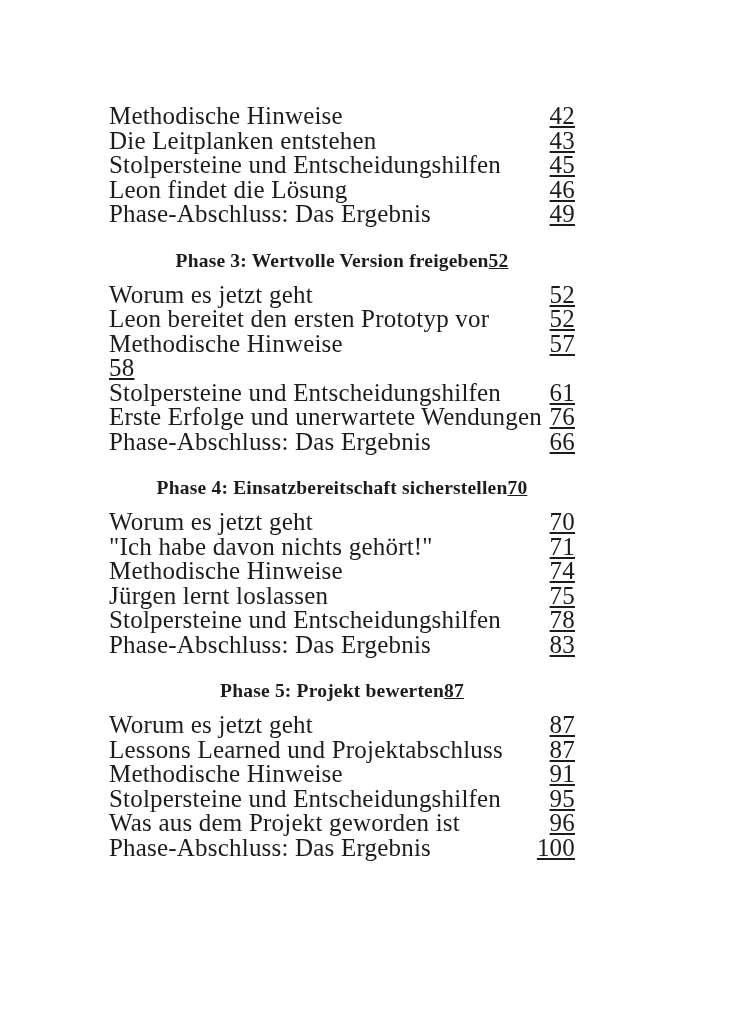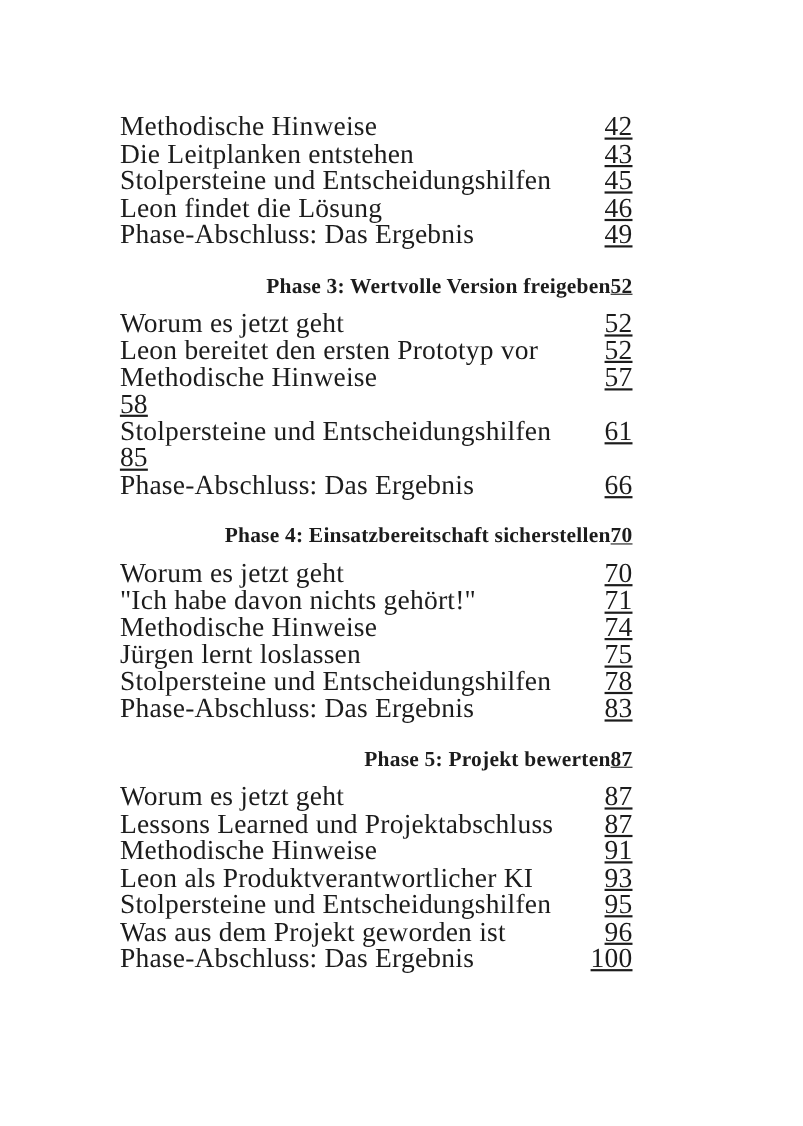--- a/index.html
+++ b/index.html
@@ -25,21 +25,21 @@
   .toc-entry {
     display: flex;
     justify-content: space-between;
     align-items: baseline;
     font-size: 25px;
     line-height: 24.5px;
     letter-spacing: 0.2px;
   }
   .toc-heading {
     display: flex;
-    justify-content: flex-end;
+    justify-content: center;
     align-items: baseline;
     font-weight: 700;
     font-size: 19.5px;
     line-height: 28px;
     margin-top: 20px;
     margin-bottom: 8px;
     letter-spacing: 0.2px;
   }
   .title {
     white-space: nowrap;
@@ -92,21 +92,22 @@
         <span class="pagenum">57</span>
       </div>
       <div class="toc-entry">
         <span class="pagenum">58</span>
       </div>
       <div class="toc-entry">
         <span class="title">Stolpersteine und Entscheidungshilfen</span>
         <span class="pagenum">61</span>
       </div>
       <div class="toc-entry">
-        <span class="pagenum">85</span>
+        <span class="title">Erste Erfolge und unerwartete Wendungen</span>
+        <span class="pagenum">76</span>
       </div>
       <div class="toc-entry">
         <span class="title">Phase-Abschluss: Das Ergebnis</span>
         <span class="pagenum">66</span>
       </div>
       <div class="toc-heading">
         <span class="title">Phase 4: Einsatzbereitschaft sicherstellen</span>
         <span class="pagenum">70</span>
       </div>
       <div class="toc-entry">
@@ -143,24 +144,20 @@
       </div>
       <div class="toc-entry">
         <span class="title">Lessons Learned und Projektabschluss</span>
         <span class="pagenum">87</span>
       </div>
       <div class="toc-entry">
         <span class="title">Methodische Hinweise</span>
         <span class="pagenum">91</span>
       </div>
       <div class="toc-entry">
-        <span class="title">Leon als Produktverantwortlicher KI</span>
-        <span class="pagenum">93</span>
-      </div>
-      <div class="toc-entry">
         <span class="title">Stolpersteine und Entscheidungshilfen</span>
         <span class="pagenum">95</span>
       </div>
       <div class="toc-entry">
         <span class="title">Was aus dem Projekt geworden ist</span>
         <span class="pagenum">96</span>
       </div>
       <div class="toc-entry">
         <span class="title">Phase-Abschluss: Das Ergebnis</span>
         <span class="pagenum">100</span>

